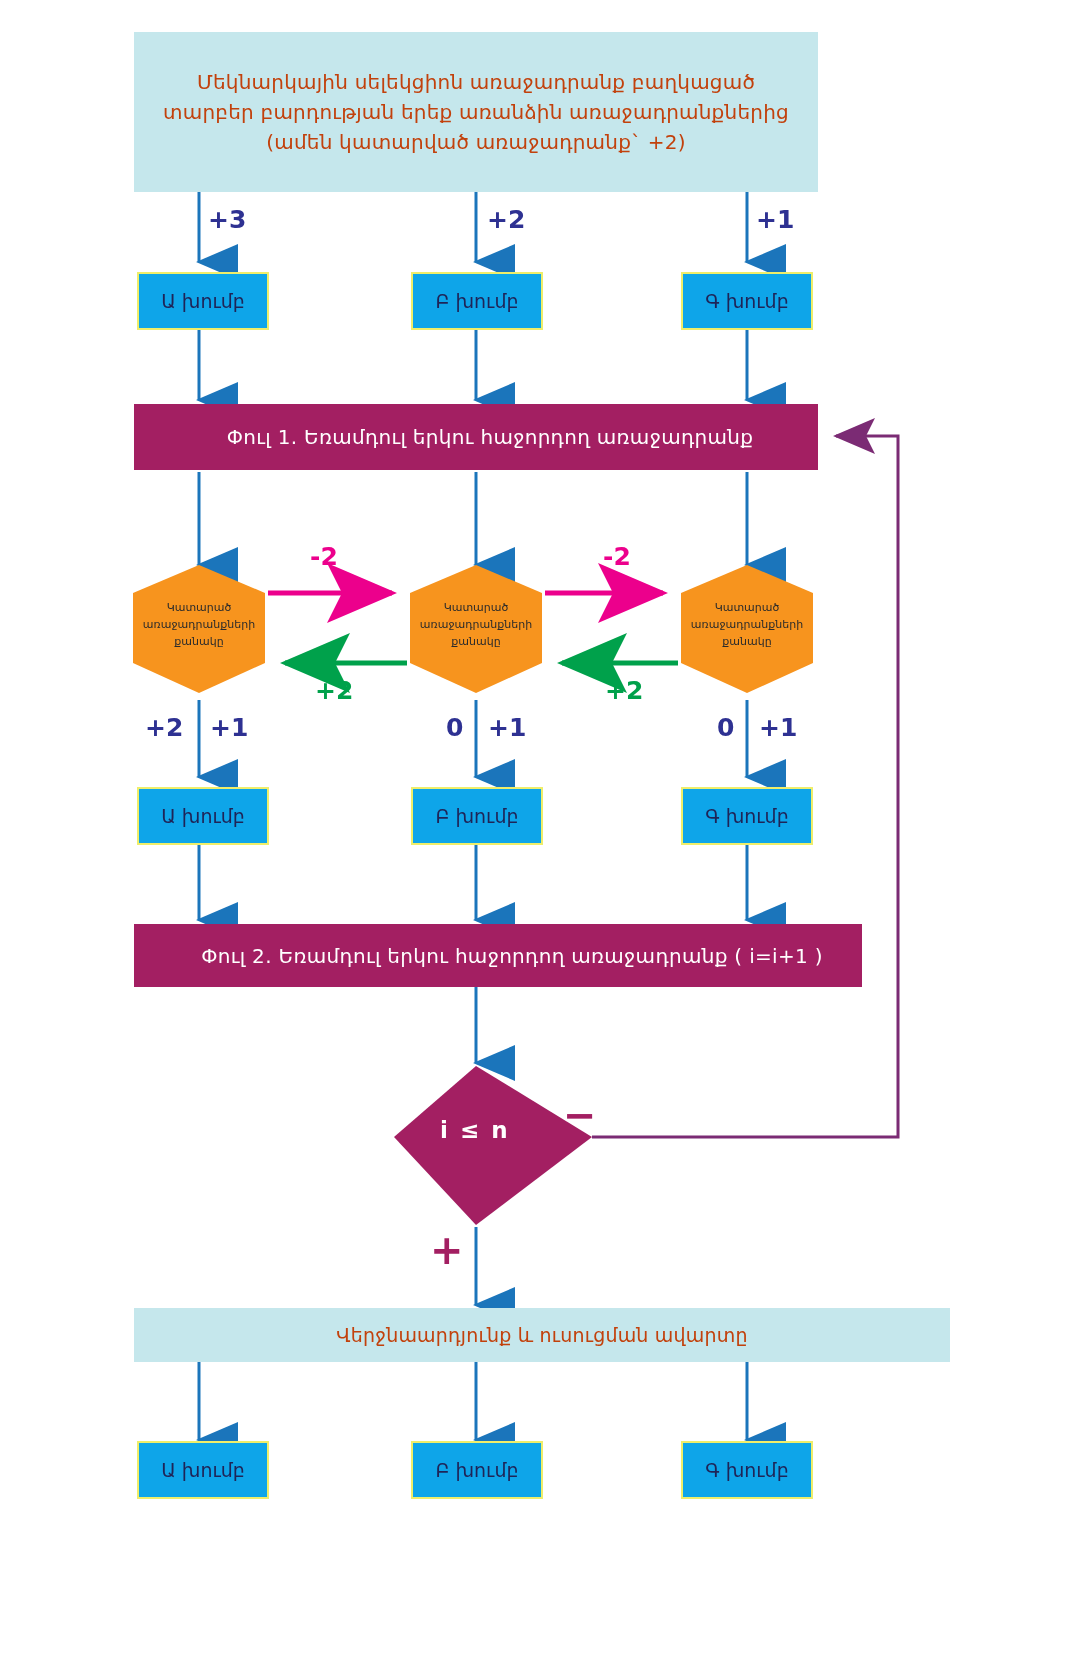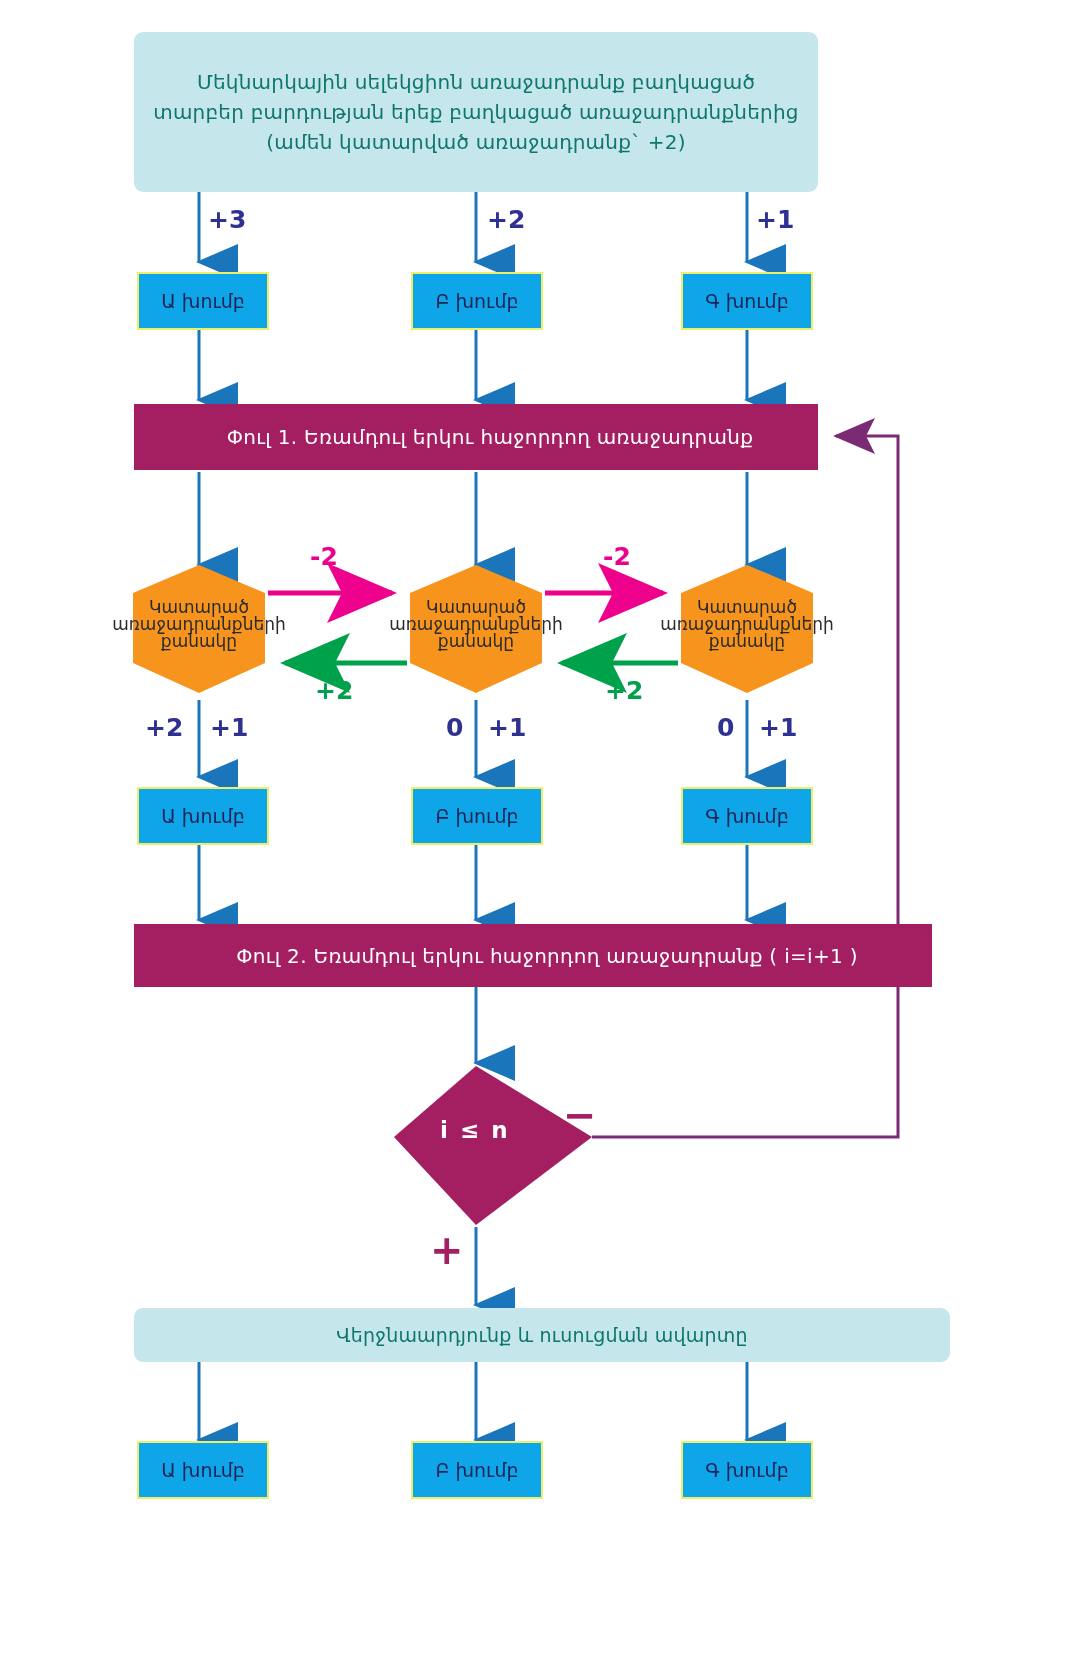--- a/index.html
+++ b/index.html
@@ -6,38 +6,38 @@
   body{
     font-family:"DejaVu Sans","Liberation Sans",sans-serif;
     width:1079px;height:1665px;position:relative;overflow:hidden;
   }
   #stage{position:absolute;left:0;top:0;width:1079px;height:1665px;}
   svg.layer{position:absolute;left:0;top:0;width:1079px;height:1665px;pointer-events:none;}
 
   .node{position:absolute;box-sizing:border-box;display:flex;align-items:center;justify-content:center;text-align:center;}
 
   .banner{
-    background:#c5e7ec;color:#0f766e;
-    font-size:20px;line-height:30px;letter-spacing:.2px;border-radius:9px;
+    background:#c5e7ec;color:#c2410c;
+    font-size:20px;line-height:30px;letter-spacing:.2px;
   }
   .banner.small{font-size:19px;}
 
   .group-box{
     background:#0ea5e9;border:2px solid #efee6a;color:#1f2457;
     font-size:19px;
   }
 
   .phase-bar{
     background:#a31f62;color:#ffffff;font-size:20px;letter-spacing:.3px;padding-left:28px;
   }
 
   .hexlabel{
     position:absolute;box-sizing:border-box;display:flex;flex-direction:column;
     align-items:center;justify-content:center;text-align:center;
-    color:#2b2b2b;font-size:17px;line-height:17px;pointer-events:none;
+    color:#2b2b2b;font-size:11px;line-height:17px;pointer-events:none;
   }
 
   .diamond-label{
     position:absolute;color:#ffffff;font-size:23px;font-weight:bold;letter-spacing:2px;
   }
 
   .tag{position:absolute;font-weight:bold;}
   .tag-blue{color:#2e3192;font-size:25px;}
   .tag-pink{color:#ec008c;font-size:25px;}
   .tag-green{color:#00a14b;font-size:25px;}
@@ -132,21 +132,21 @@
 
     <g stroke="#1b75bb" stroke-width="2">
       <line x1="199" y1="706" x2="199" y2="750"></line>
       <line x1="476" y1="706" x2="476" y2="750"></line>
       <line x1="747" y1="706" x2="747" y2="750"></line>
     </g>
   </svg>
 
   <div class="node banner" style="left:134px;top:32px;width:684px;height:160px;flex-direction:column;">
     <div>Մեկնարկային սելեկցիոն առաջադրանք բաղկացած</div>
-    <div>տարբեր բարդության երեք բաղկացած առաջադրանքներից</div>
+    <div>տարբեր բարդության երեք առանձին առաջադրանքներից</div>
     <div>(ամեն կատարված առաջադրանք` +2)</div>
   </div>
 
   <div class="tag tag-blue" style="left:208px;top:205px;">+3</div>
   <div class="tag tag-blue" style="left:487px;top:205px;">+2</div>
   <div class="tag tag-blue" style="left:756px;top:205px;">+1</div>
 
   <div class="node group-box" style="left:137px;top:272px;width:132px;height:58px;">
     <span>Ա խումբ</span>
   </div>
@@ -192,21 +192,21 @@
   <div class="node group-box" style="left:137px;top:787px;width:132px;height:58px;">
     <span>Ա խումբ</span>
   </div>
   <div class="node group-box" style="left:411px;top:787px;width:132px;height:58px;">
     <span>Բ խումբ</span>
   </div>
   <div class="node group-box" style="left:681px;top:787px;width:132px;height:58px;">
     <span>Գ խումբ</span>
   </div>
 
-  <div class="node phase-bar" style="left:134px;top:924px;width:798px;height:63px;">
+  <div class="node phase-bar" style="left:134px;top:924px;width:728px;height:63px;">
     <span>Փուլ 2. Եռամդուլ երկու հաջորդող առաջադրանք ( i=i+1 )</span>
   </div>
 
   <div class="diamond-label" style="left:440px;top:1117px;">i ≤ n</div>
   <div class="tag tag-plum" style="left:563px;top:1095px;">−</div>
   <div class="tag tag-plum" style="left:430px;top:1230px;">+</div>
 
   <div class="node banner small" style="left:134px;top:1308px;width:816px;height:54px;">
     <span>Վերջնաարդյունք և ուսուցման ավարտը</span>
   </div>

